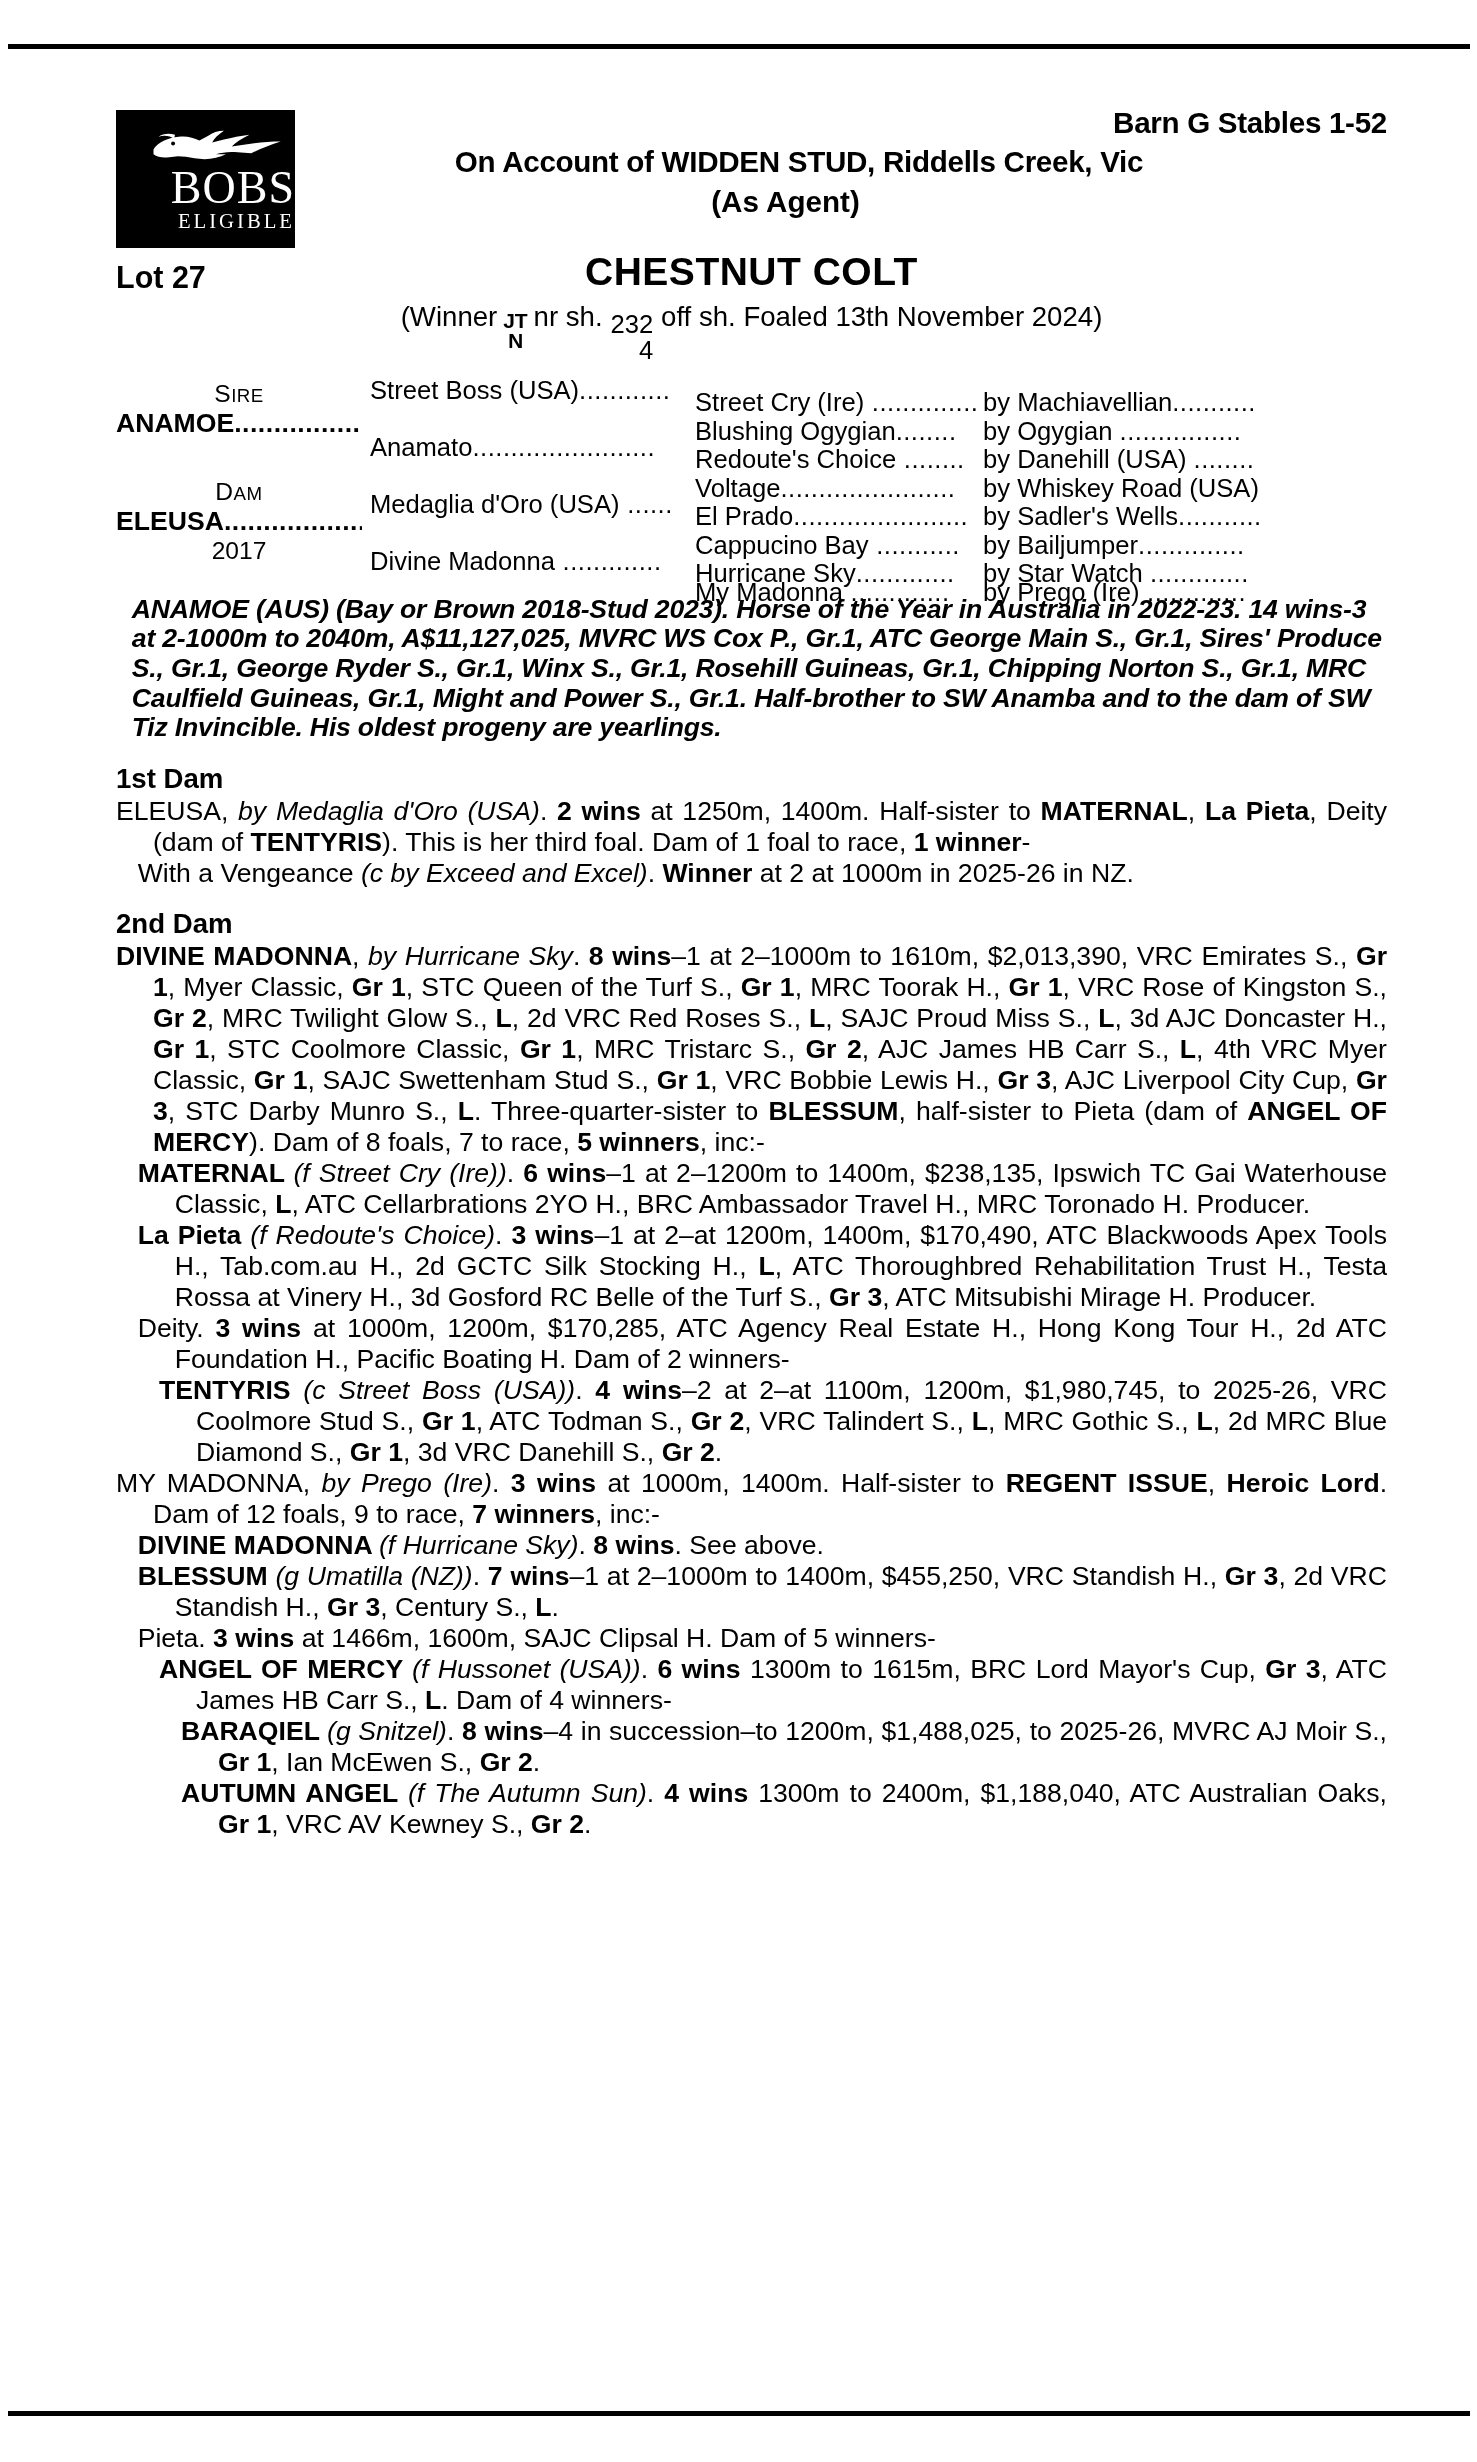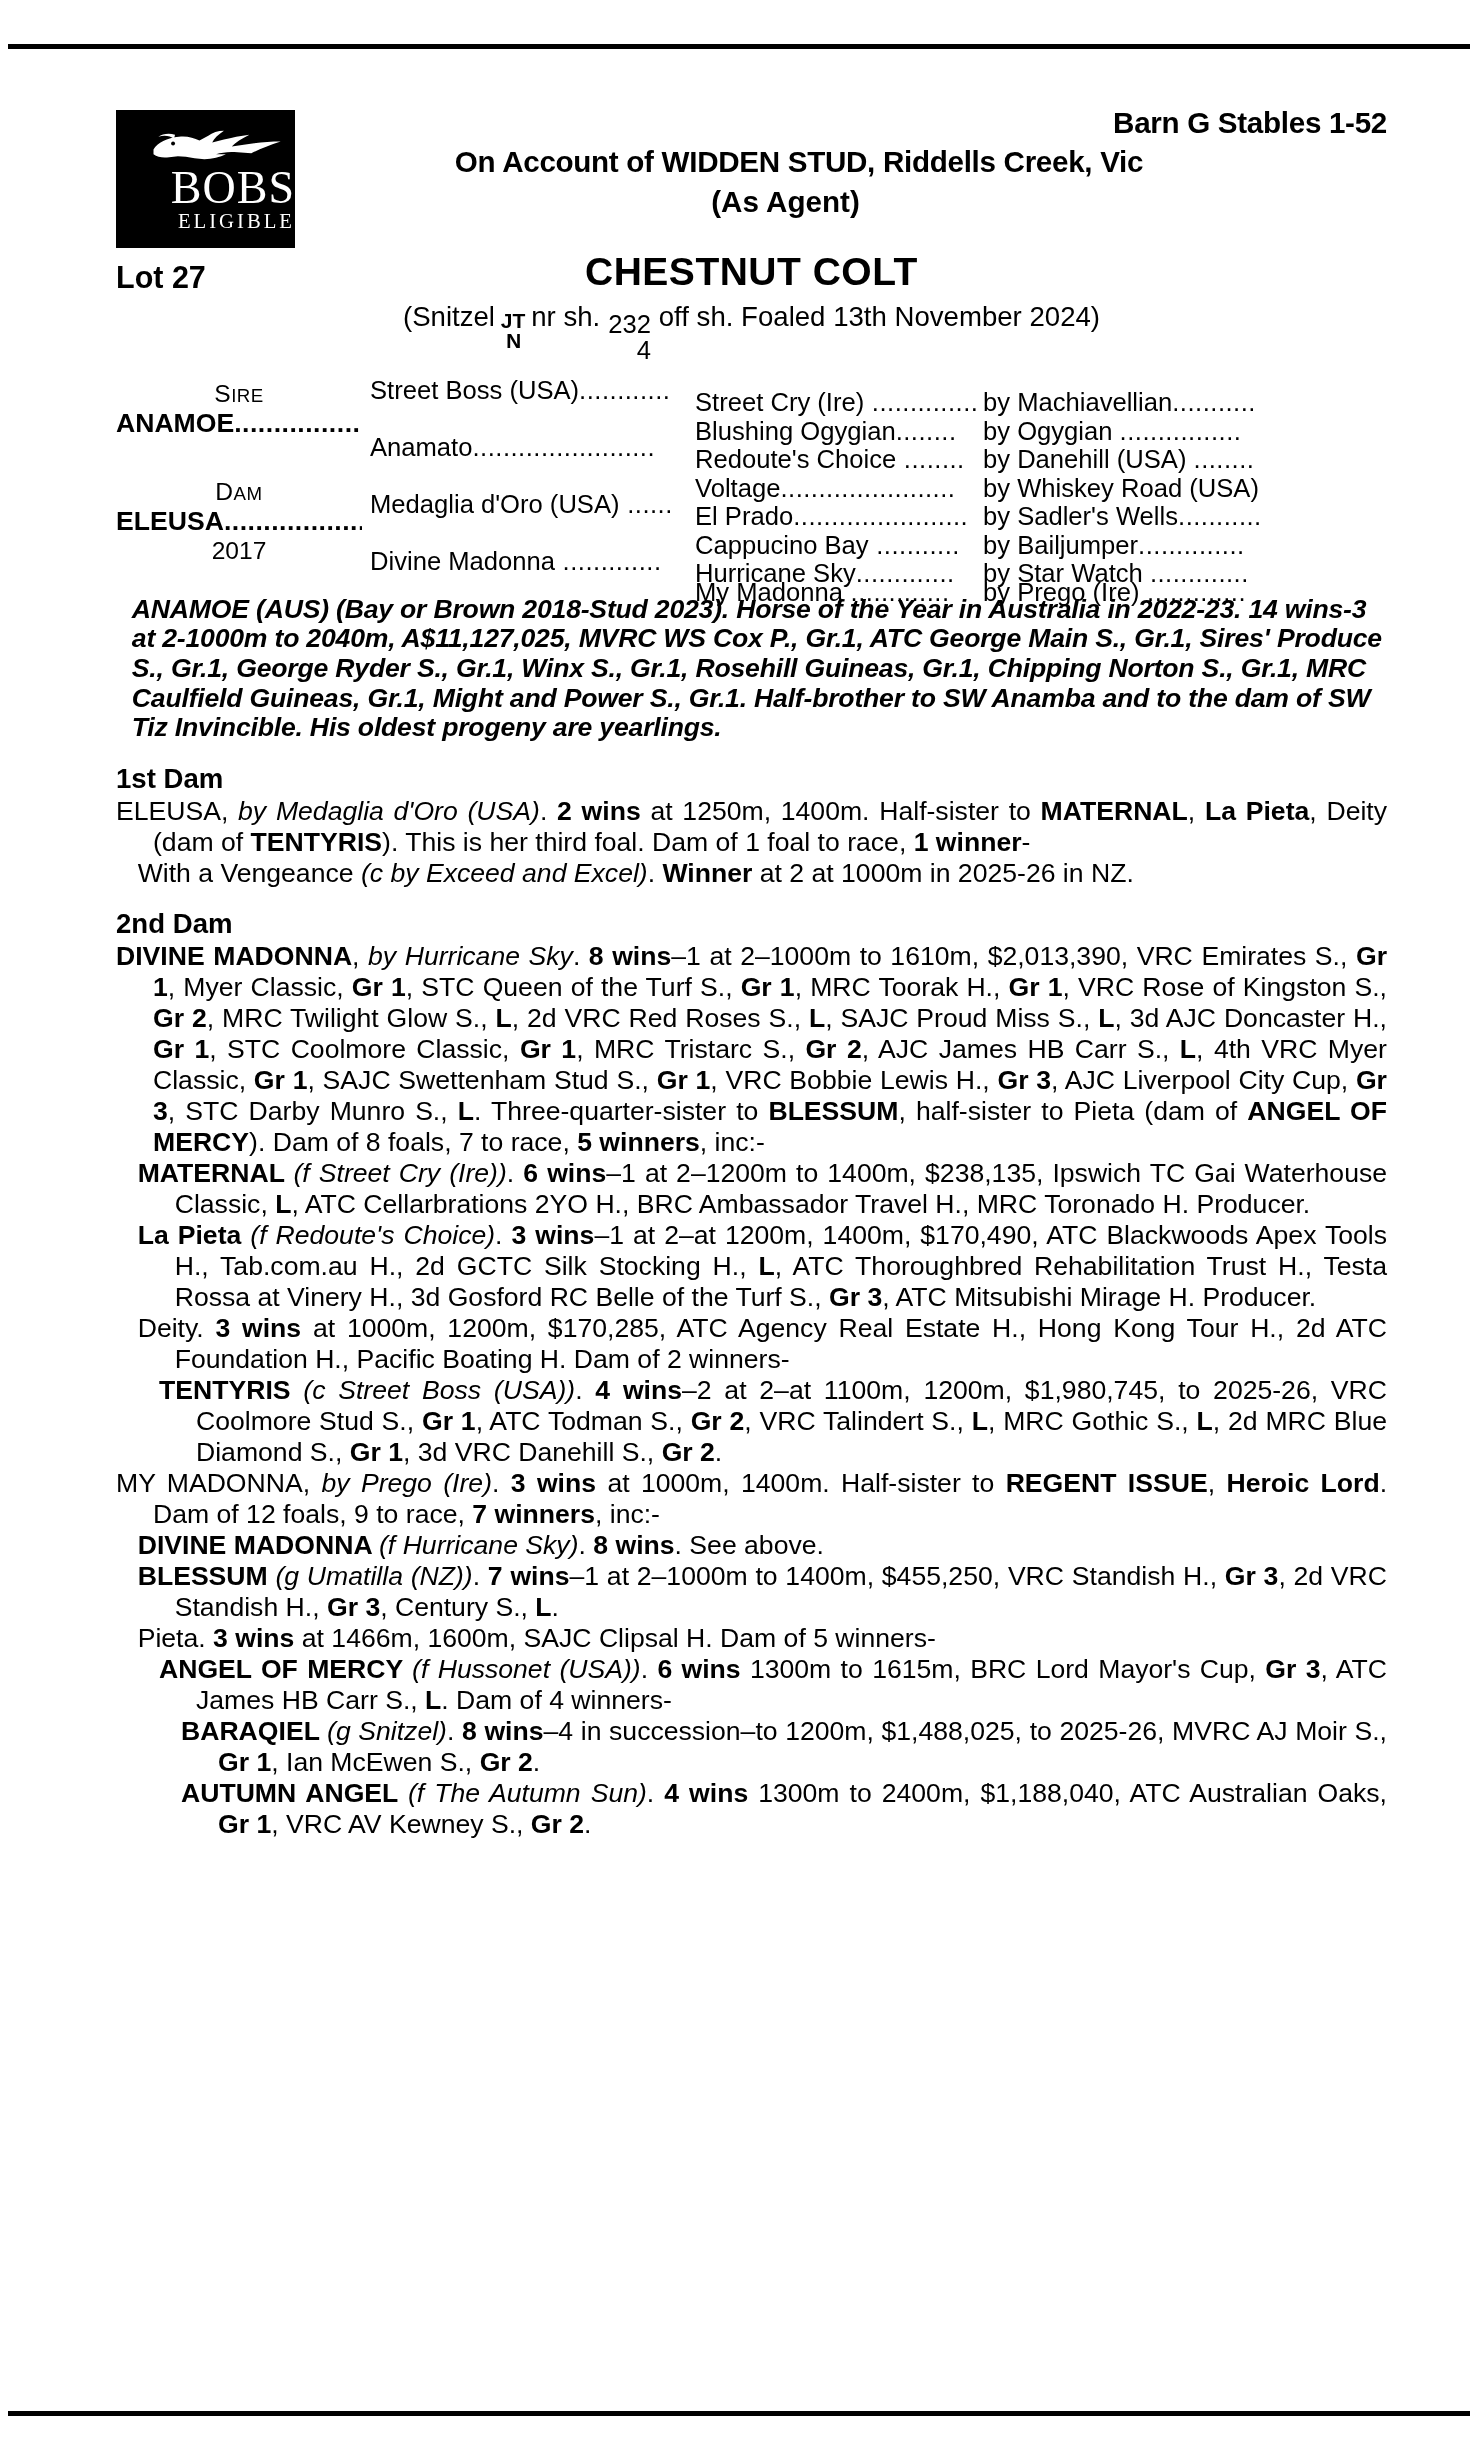--- a/index.html
+++ b/index.html
@@ -314,21 +314,21 @@
 
       <div class="barn-line">Barn G Stables 1-52</div>
       <div class="vendor-line">On Account of WIDDEN STUD, Riddells Creek, Vic</div>
       <div class="agent-line">(As Agent)</div>
     </div>
 
     <div class="title-block">
       <div class="lot-number">Lot 27</div>
       <div class="colour-sex">CHESTNUT COLT</div>
       <div class="branded-line">
-        <span>(Snitzel</span>
+        <span>(Winner</span>
         <span class="brand-stack">
           <span>JT</span>
           <span class="brand-lower">N</span>
         </span>
         <span>nr sh.</span>
         <span class="brand-frac">
           <span>232</span>
           <span>4</span>
         </span>
         <span>off sh. Foaled 13th November 2024)</span>

